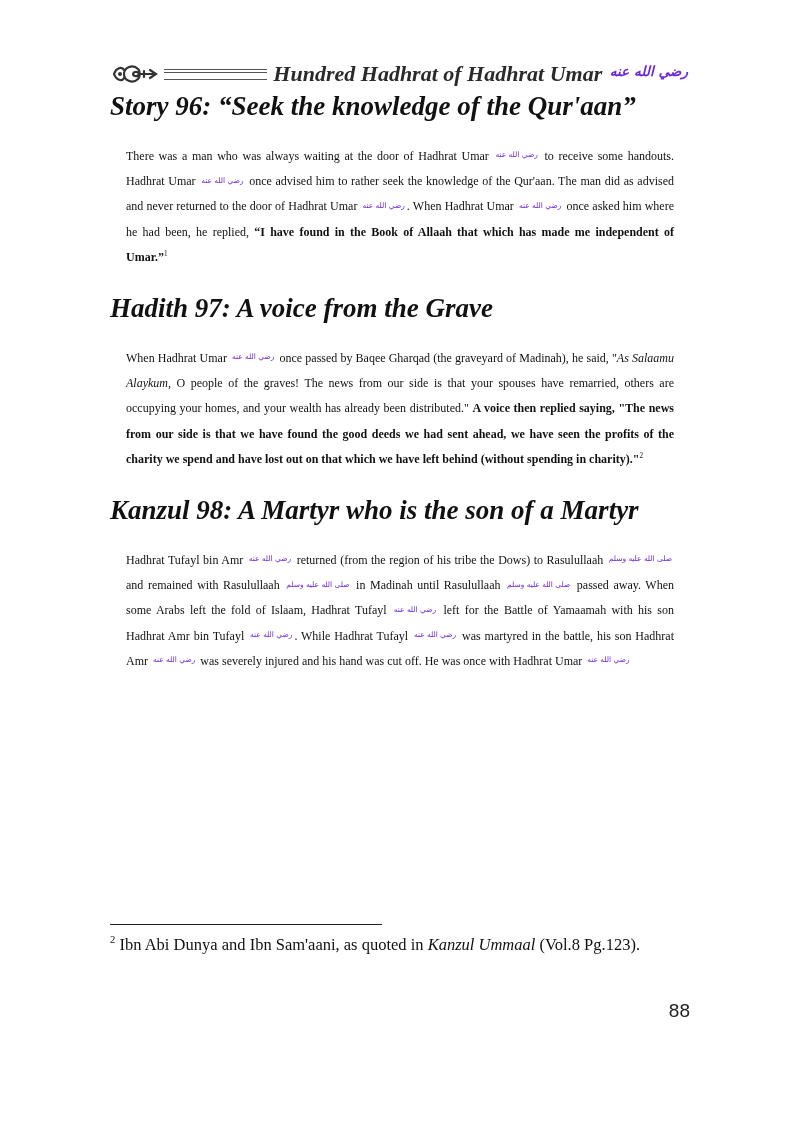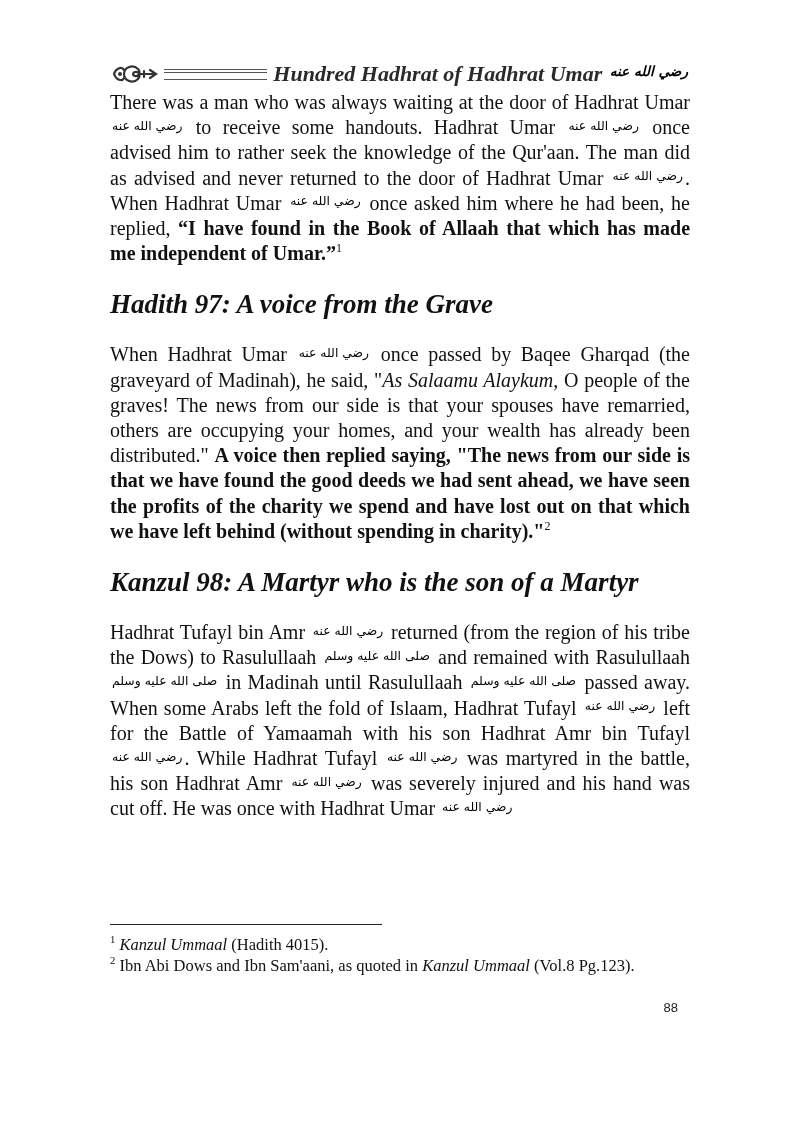--- a/index.html
+++ b/index.html
@@ -3,60 +3,60 @@
 <meta charset="utf-8">
 <style>
   html, body { margin: 0; padding: 0; background: #ffffff; }
   body { width: 800px; height: 1132px; position: relative; overflow: hidden; color: #111; font-family: "Liberation Serif", serif; }
   .page { position: absolute; left: 110px; top: 58px; width: 580px; }
   .running-header { display: flex; align-items: center; height: 32px; }
   .ornament { width: 52px; height: 28px; flex: none; }
   .rules { flex: 1; height: 9px; margin: 0 6px 0 2px; border-top: 1.5px solid #555; border-bottom: 1.5px solid #555; position: relative; }
   .rules::after { content: ""; position: absolute; left: 0; right: 0; top: 2.5px; border-top: 1.5px solid #555; }
   .header-title { font-weight: bold; font-style: italic; font-size: 22px; color: #2a2a2a; white-space: nowrap; }
-  .hon { display: inline-block; font-family: "DejaVu Sans", sans-serif; font-size: 0.62em; line-height: 1; vertical-align: 0.35em; color: #000000; letter-spacing: -1px; padding: 0 2px; }
+  .hon { display: inline-block; font-family: "DejaVu Sans", sans-serif; font-size: 0.62em; line-height: 1; vertical-align: 0.35em; color: #6d28d9; letter-spacing: -1px; padding: 0 2px; }
   h2 { margin: 0; font-weight: bold; font-style: italic; font-size: 27px; line-height: 32px; color: #111; }
   .story { margin: 0; }
   .story + .story { margin-top: 22px; }
   .story h2 { margin-bottom: 22px; }
-  p.body { margin: 0; font-size: 20px; line-height: 25.2px; text-align: justify; }
+  p.body { margin: 16px; font-size: 12px; line-height: 25.2px; text-align: justify; }
   p.body b { font-weight: bold; }
   sup { font-size: 0.6em; line-height: 0; vertical-align: 0.7em; }
   .fn-rule { position: absolute; left: 110px; top: 924px; width: 272px; border-top: 1.6px solid #222; }
   .footnotes { position: absolute; left: 110px; top: 935px; width: 580px; font-size: 16.5px; line-height: 20.5px; text-align: justify; }
   .footnotes div { margin: 0; }
   .footnotes sup { font-size: 0.65em; }
-  .page-number { position: absolute; right: 122px; top: 1000px; font-family: "Liberation Sans", sans-serif; font-size: 13px; color: #222; }
+  .page-number { position: absolute; right: 110px; top: 1000px; font-family: "Liberation Sans", sans-serif; font-size: 19px; color: #222; }
 </style>
 </head>
 <body>
 
 <div class="page">
   <div class="running-header">
     <svg class="ornament" viewBox="0 0 52 28">
       <path d="M14 14c0-7 9-10 14-5 3 3 1 8-3 7-3-1-2-4 0-4M14 14c0 7 9 10 14 5 3-3 1-8-3-7-3 1-2 4 0 4M4 14c2-6 8-8 10-4M4 14c2 6 8 8 10 4M30 14h16M40 10l6 4-6 4M34 11v6" fill="none" stroke="#333" stroke-width="2.2" stroke-linecap="round"></path>
       <circle cx="10" cy="14" r="2" fill="#333"></circle>
     </svg>
     <div class="rules"></div>
     <span class="header-title"><span>Hundred Hadhrat of Hadhrat Umar</span> <span class="hon">رضي الله عنه</span></span>
   </div>
 
   <div id="stories">
       <section class="story">
+        <h2>Story 96: “Seek the knowledge of the Qur'aan”</h2>
         <p class="body"><span>There was a man who was always waiting at the door of Hadhrat Umar </span><span class="hon">رضي الله عنه</span><span> to receive some handouts. Hadhrat Umar </span><span class="hon">رضي الله عنه</span><span> once advised him to rather seek the knowledge of the Qur'aan. The man did as advised and never returned to the door of Hadhrat Umar </span><span class="hon">رضي الله عنه</span><span>. When Hadhrat Umar </span><span class="hon">رضي الله عنه</span><span> once asked him where he had been, he replied, </span><b>“I have found in the Book of Allaah that which has made me independent of Umar.”</b><sup>1</sup></p>
       </section>
       <section class="story">
         <h2>Hadith 97: A voice from the Grave</h2>
         <p class="body"><span>When Hadhrat Umar </span><span class="hon">رضي الله عنه</span><span> once passed by Baqee Gharqad (the graveyard of Madinah), he said, "</span><i>As Salaamu Alaykum</i><span>, O people of the graves! The news from our side is that your spouses have remarried, others are occupying your homes, and your wealth has already been distributed." </span><b>A voice then replied saying, "The news from our side is that we have found the good deeds we had sent ahead, we have seen the profits of the charity we spend and have lost out on that which we have left behind (without spending in charity)."</b><sup>2</sup></p>
       </section>
       <section class="story">
         <h2>Kanzul 98: A Martyr who is the son of a Martyr</h2>
         <p class="body"><span>Hadhrat Tufayl bin Amr </span><span class="hon">رضي الله عنه</span><span> returned (from the region of his tribe the Dows) to Rasulullaah </span><span class="hon">صلى الله عليه وسلم</span><span> and remained with Rasulullaah </span><span class="hon">صلى الله عليه وسلم</span><span> in Madinah until Rasulullaah </span><span class="hon">صلى الله عليه وسلم</span><span> passed away. When some Arabs left the fold of Islaam, Hadhrat Tufayl </span><span class="hon">رضي الله عنه</span><span> left for the Battle of Yamaamah with his son Hadhrat Amr bin Tufayl </span><span class="hon">رضي الله عنه</span><span>. While Hadhrat Tufayl </span><span class="hon">رضي الله عنه</span><span> was martyred in the battle, his son Hadhrat Amr </span><span class="hon">رضي الله عنه</span><span> was severely injured and his hand was cut off. He was once with Hadhrat Umar </span><span class="hon">رضي الله عنه</span></p>
       </section>
     </div>
 </div>
 
 <div class="fn-rule"></div>
 <div class="footnotes" id="footnotes">
-    <div><sup>1</sup> <i>Kanzul Ummaal</i><span> (Hadith 4015).</span></div>
-    <div><sup>2</sup> <span>Ibn Abi Dows and Ibn Sam'aani, as quoted in </span><i>Kanzul Ummaal</i><span> (Vol.8 Pg.123).</span></div>
+    <div><sup>2</sup> <span>Ibn Abi Dunya and Ibn Sam'aani, as quoted in </span><i>Kanzul Ummaal</i><span> (Vol.8 Pg.123).</span></div>
   </div>
 <div class="page-number">88</div>
 
 </body></html>

